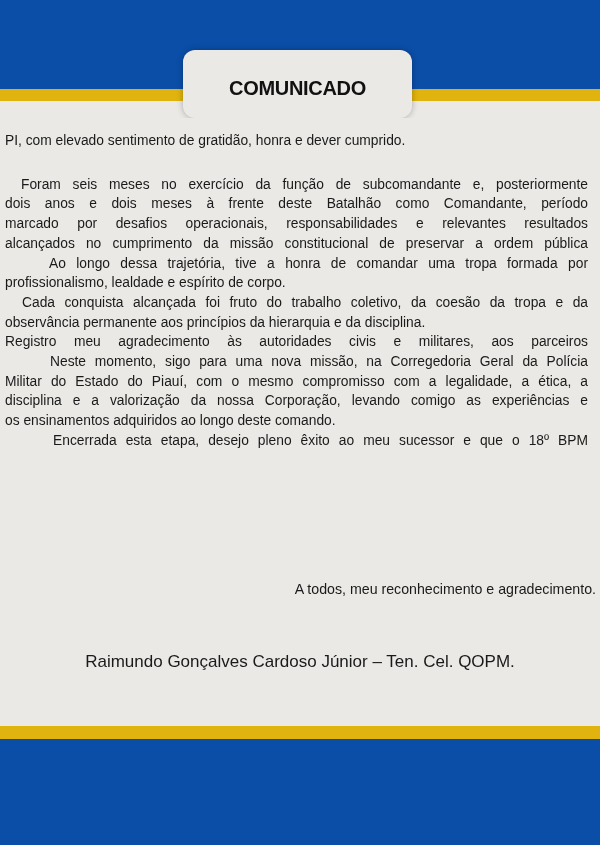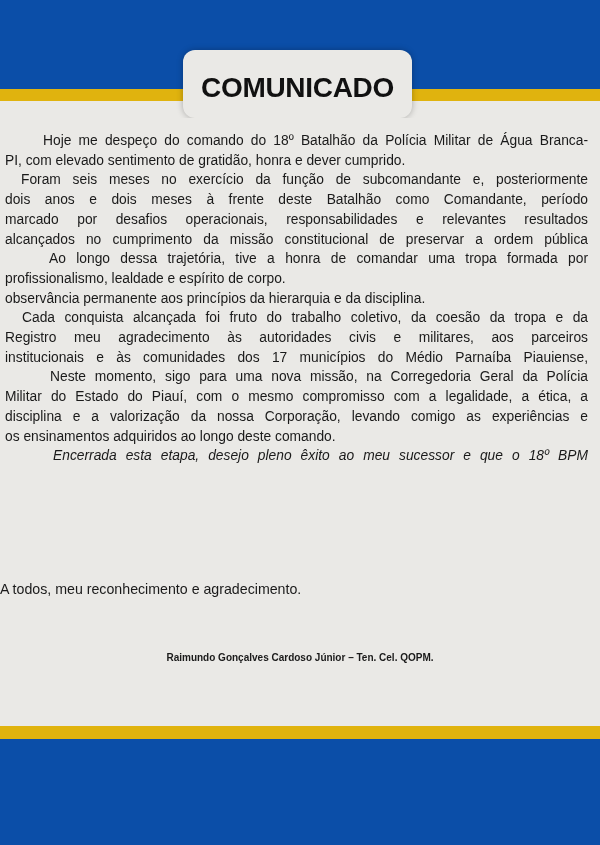--- a/index.html
+++ b/index.html
@@ -35,21 +35,21 @@
     background: var(--bg, #eae9e6);
     border-radius: 12px;
     box-shadow: 0 0 6px rgba(0,0,0,0.28);
     clip-path: inset(-14px -14px 0px -14px);
     display: flex;
     align-items: center;
     justify-content: center;
     box-sizing: border-box;
   }
   .title-card .title {
-    font-size: 28px;
+    font-size: 20px;
     font-weight: 700;
     letter-spacing: -0.3px;
     color: #111111;
     padding-top: 8px;
   }
 
   .body-block {
     position: absolute;
     top: 131px;
     left: 5px;
@@ -65,77 +65,75 @@
   }
   .body-line.last {
     text-align-last: left;
   }
 
   .closing {
     position: absolute;
     top: 580px;
     left: 0;
     right: 4px;
-    text-align: left;
+    text-align: right;
     font-size: 14.2px;
     line-height: 19.7px;
   }
 
   .signature {
     position: absolute;
     top: 652px;
     left: 0;
     right: 0;
     text-align: center;
-    font-weight: 700;
-    font-size: 10px;
+    font-weight: 400;
+    font-size: 17px;
   }
 </style>
 </head>
 <body>
 
 <div class="poster">
   <div class="stripe top-blue"></div>
   <div class="stripe top-yellow"></div>
 
   <div class="title-card">
     <span class="title">COMUNICADO</span>
   </div>
 
   <div class="body-block" id="body-block">
       <div>
-        <div class="body-line" style="text-indent: 38px;">Hoje me despeço do comando do 18º Batalhão da Polícia Militar de Água Branca-</div>
         <div class="body-line last">PI, com elevado sentimento de gratidão, honra e dever cumprido.</div>
       </div>
       <div>
-        <div class="body-line" style="text-indent: 16px;">Foram seis meses no exercício da função de subcomandante e, posteriormente</div>
+        <div class="body-line" style="text-indent: 16px; margin-top: 24px;">Foram seis meses no exercício da função de subcomandante e, posteriormente</div>
         <div class="body-line">dois anos e dois meses à frente deste Batalhão como Comandante, período</div>
         <div class="body-line">marcado por desafios operacionais, responsabilidades e relevantes resultados</div>
         <div class="body-line">alcançados no cumprimento da missão constitucional de preservar a ordem pública</div>
       </div>
       <div>
         <div class="body-line" style="text-indent: 44px;">Ao longo dessa trajetória, tive a honra de comandar uma tropa formada por</div>
         <div class="body-line last">profissionalismo, lealdade e espírito de corpo.</div>
       </div>
       <div>
+        <div class="body-line" style="text-indent: 17px;">Cada conquista alcançada foi fruto do trabalho coletivo, da coesão da tropa e da</div>
         <div class="body-line last">observância permanente aos princípios da hierarquia e da disciplina.</div>
-        <div class="body-line" style="text-indent: 17px;">Cada conquista alcançada foi fruto do trabalho coletivo, da coesão da tropa e da</div>
       </div>
       <div>
         <div class="body-line" style="text-indent: 0px;">Registro meu agradecimento às autoridades civis e militares, aos parceiros</div>
-        <div class="body-line">institucionais e às comunidades dos 17 municípios do Médio Parnaíba Piauiense,</div>
       </div>
       <div>
         <div class="body-line" style="text-indent: 45px;">Neste momento, sigo para uma nova missão, na Corregedoria Geral da Polícia</div>
         <div class="body-line">Militar do Estado do Piauí, com o mesmo compromisso com a legalidade, a ética, a</div>
         <div class="body-line">disciplina e a valorização da nossa Corporação, levando comigo as experiências e</div>
         <div class="body-line last">os ensinamentos adquiridos ao longo deste comando.</div>
       </div>
       <div>
-        <div class="body-line" style="text-indent: 48px; font-style: italic;">Encerrada esta etapa, desejo pleno êxito ao meu sucessor e que o 18º BPM</div>
+        <div class="body-line" style="text-indent: 48px;">Encerrada esta etapa, desejo pleno êxito ao meu sucessor e que o 18º BPM</div>
       </div>
     </div>
 
   <div class="closing">
     <div>A todos, meu reconhecimento e agradecimento.</div>
   </div>
 
   <div class="signature">Raimundo Gonçalves Cardoso Júnior – Ten. Cel. QOPM.</div>
 
   <div class="stripe bottom-yellow"></div>

